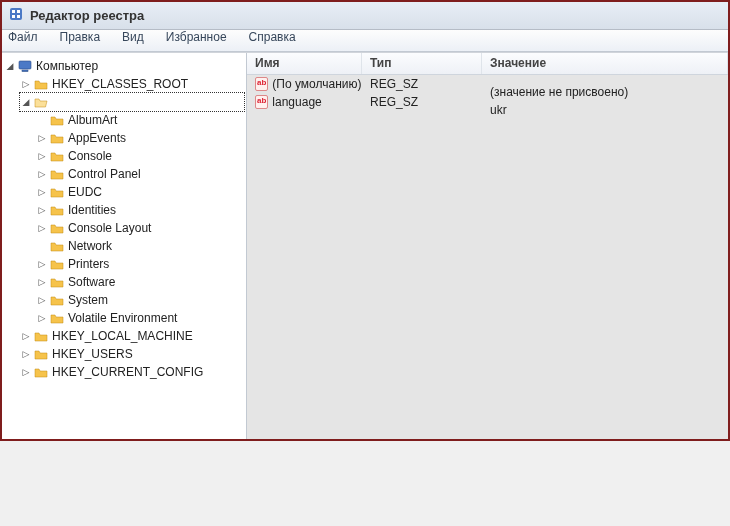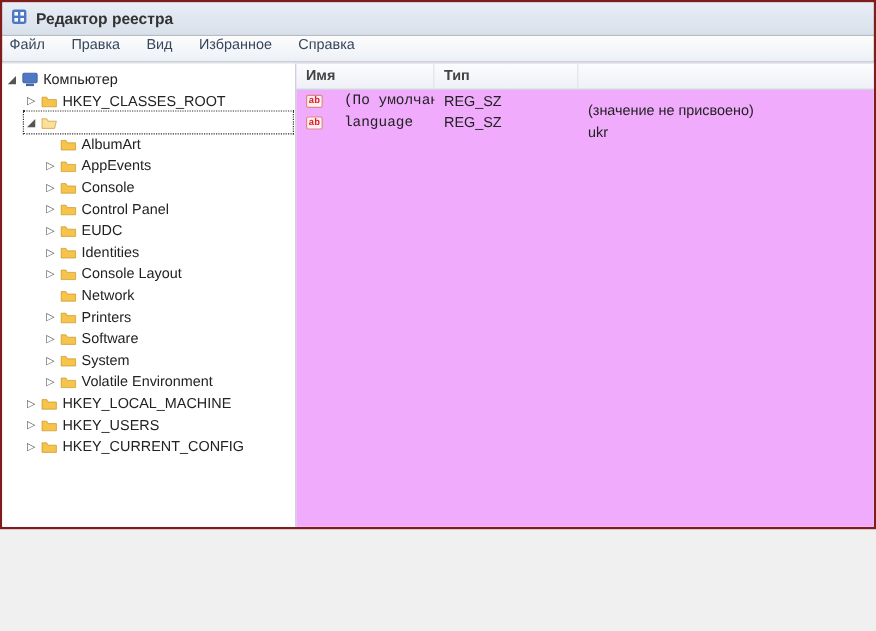--- a/index.html
+++ b/index.html
@@ -79,21 +79,21 @@
   }
   .expander.blank { visibility: hidden; }
   .icon-slot { width: 18px; display:flex; align-items:center; justify-content:center; }
   .label { padding-left: 2px; }
   .children { padding-left: 16px; }
   
   .list-pane {
     flex: 1;
     display: flex;
     flex-direction: column;
-    background: #f0abfc;
+    background: #e5e5e5;
   }
   .list-header {
     display: flex;
     background: linear-gradient(#fbfcfe, #eef1f6);
     border-bottom: 1px solid #cfd5dd;
     height: 22px;
   }
   .list-header .col {
     padding: 3px 8px;
     border-right: 1px solid #dfe4ea;
@@ -103,21 +103,21 @@
   .col-name { width: 115px; }
   .col-type { width: 120px; }
   .col-val  { flex: 1; }
   .list-body { flex: 1; overflow: auto; }
   .row {
     display: flex;
     align-items: center;
     height: 18px;
   }
   .row .cell { padding: 1px 8px; overflow: hidden; text-overflow: ellipsis; white-space: nowrap; }
-  .row .cell.nm { width: 115px; display:flex; align-items:center; gap:18px;font-family:Liberation Mono, monospace; }
+  .row .cell.nm { width: 115px; display:flex; gap:4px; }
   .row .cell.tp { width: 120px; }
   .row .cell.vl { flex: 1; margin-top: 16px; }
   .statusbar {
     height: 22px;
     background: linear-gradient(#f6f8fb, #e6ebf2);
     border-top: 1px solid #c2c9d2;
     padding: 3px 8px;
     color: #333;
   }
   
@@ -364,20 +364,21 @@
 
           </ul>
         </li>
       </ul>
     </div>
 
     <div class="list-pane">
       <div class="list-header">
         <div class="col col-name">Имя</div>
         <div class="col col-type">Тип</div>
+        <div class="col col-val">Значение</div>
       </div>
       <div class="list-body">
         <div class="row">
           <div class="cell nm">
             <span class="reg-sz-icon">ab</span>
             <span>(По умолчанию)</span>
           </div>
           <div class="cell tp">REG_SZ</div>
           <div class="cell vl">(значение не присвоено)</div>
         </div>

